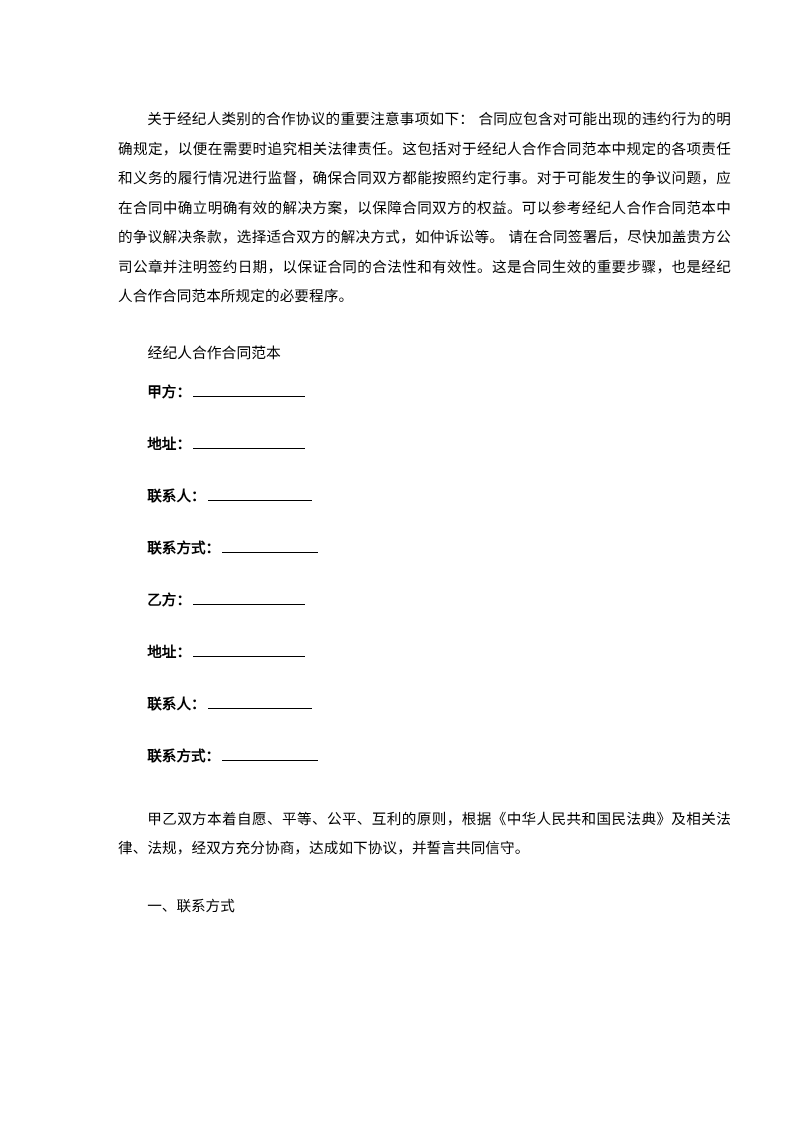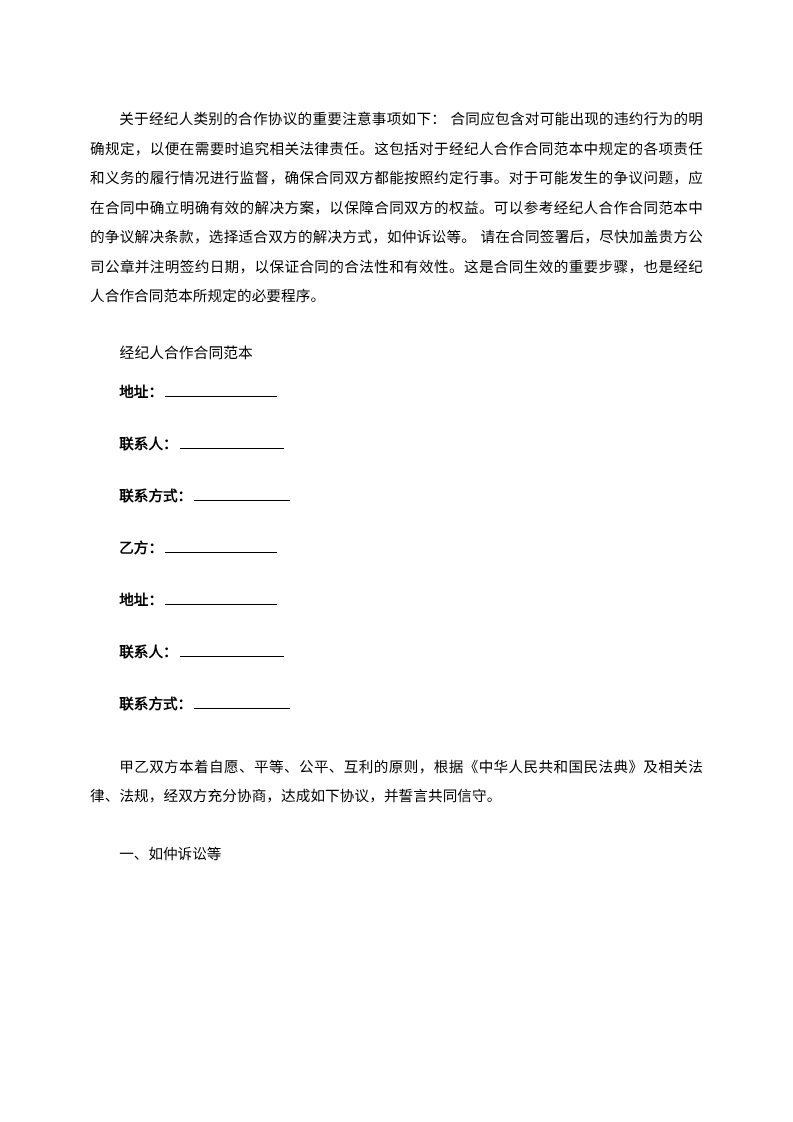--- a/index.html
+++ b/index.html
@@ -12,21 +12,21 @@
     font-family: "Liberation Sans", "DejaVu Sans", sans-serif;
     color: #000000;
   }
   .page {
     position: relative;
     width: 793px;
     height: 1122px;
     background: #ffffff;
     overflow: hidden;
     box-sizing: border-box;
-    padding: 105px 90px 60px 90px;
+    padding: 105px 90px 60px 118px;
   }
   .doc {
     width: 613px;
   }
   p {
     margin: 0;
   }
   .para {
     font-size: 14.6px;
     line-height: 29.5px;
@@ -84,20 +84,23 @@
 
 <div class="page">
   <div class="doc">
 
     <p class="para indent">关于经纪人类别的合作协议的重要注意事项如下：  合同应包含对可能出现的违约行为的明确规定，以便在需要时追究相关法律责任。这包括对于经纪人合作合同范本中规定的各项责任和义务的履行情况进行监督，确保合同双方都能按照约定行事。对于可能发生的争议问题，应在合同中确立明确有效的解决方案，以保障合同双方的权益。可以参考经纪人合作合同范本中的争议解决条款，选择适合双方的解决方式，如仲诉讼等。  请在合同签署后，尽快加盖贵方公司公章并注明签约日期，以保证合同的合法性和有效性。这是合同生效的重要步骤，也是经纪人合作合同范本所规定的必要程序。</p>
 
     <p class="heading">经纪人合作合同范本</p>
 
     <div class="field-list">
 
+      <p class="field">
+        <span class="label">甲方：</span><span class="blank blank-w1"></span>
+      </p>
 
       <p class="field">
         <span class="label">地址：</span><span class="blank blank-w1"></span>
       </p>
 
       <p class="field">
         <span class="label">联系人：</span><span class="blank blank-w2"></span>
       </p>
 
       <p class="field">
@@ -117,16 +120,16 @@
       </p>
 
       <p class="field">
         <span class="label">联系方式：</span><span class="blank blank-w3"></span>
       </p>
 
     </div>
 
     <p class="para indent para-block">甲乙双方本着自愿、平等、公平、互利的原则，根据《中华人民共和国民法典》及相关法律、法规，经双方充分协商，达成如下协议，并誓言共同信守。</p>
 
-    <p class="section-title">一、如仲诉讼等</p>
+    <p class="section-title">一、联系方式</p>
 
   </div>
 </div>
 
 </body></html>

